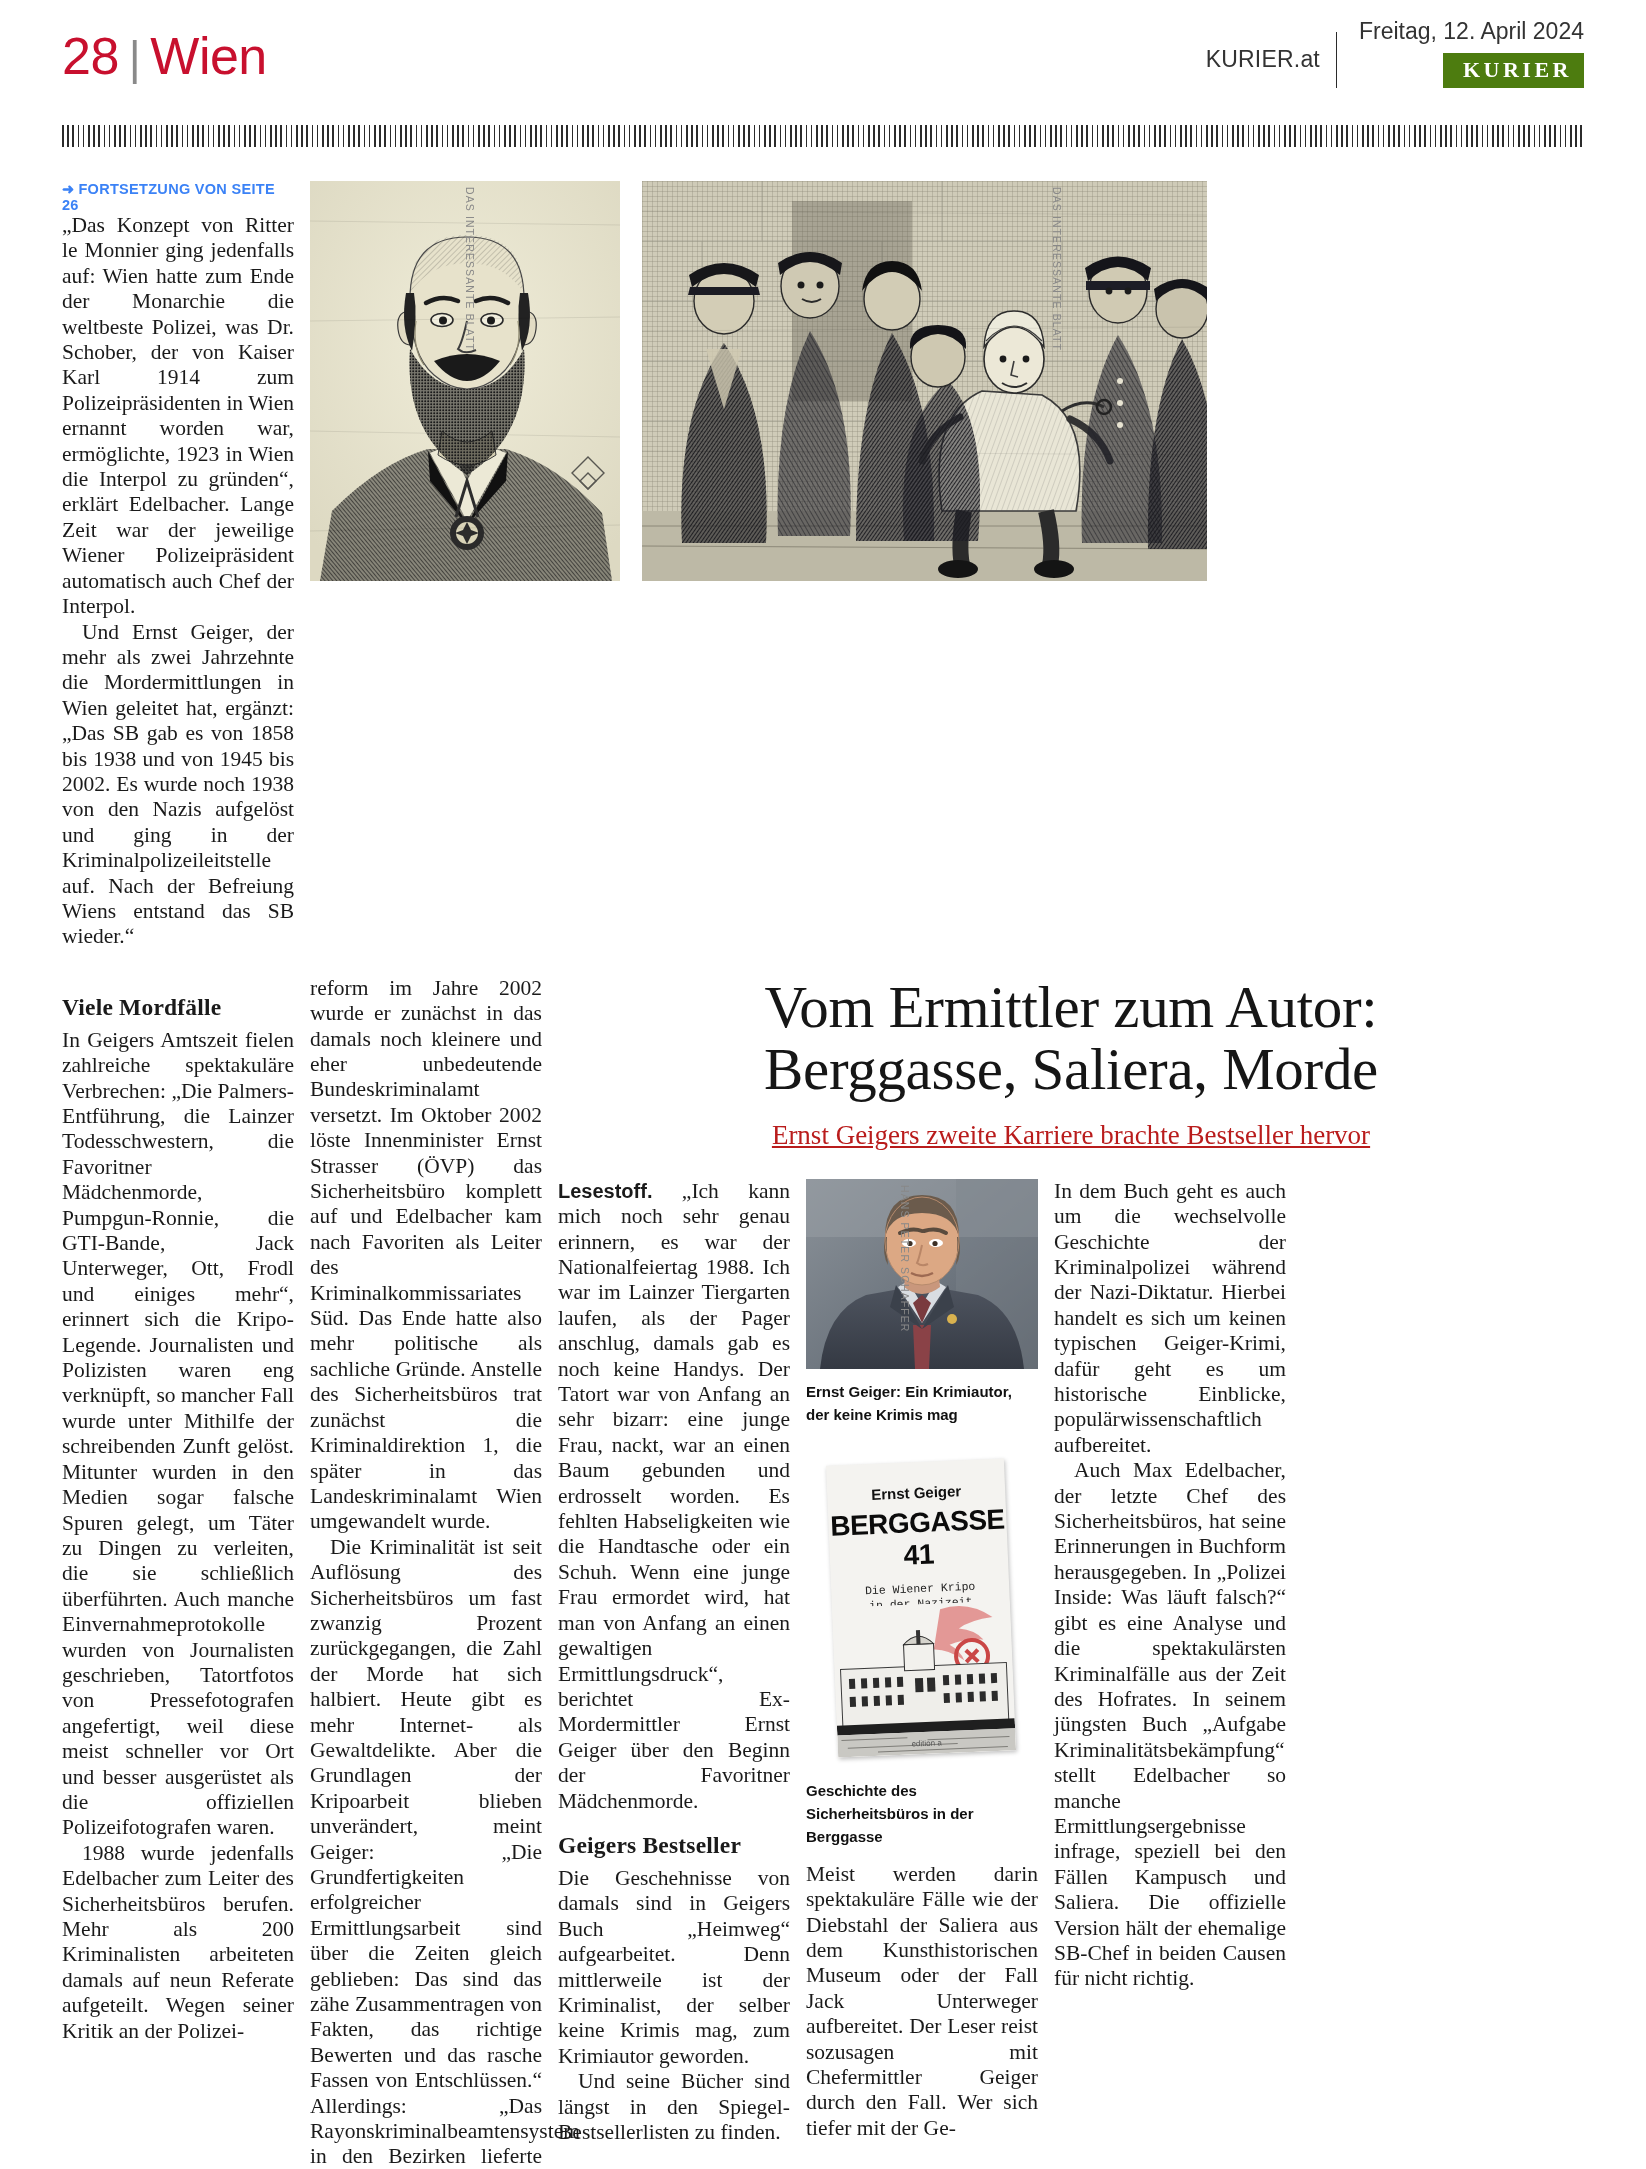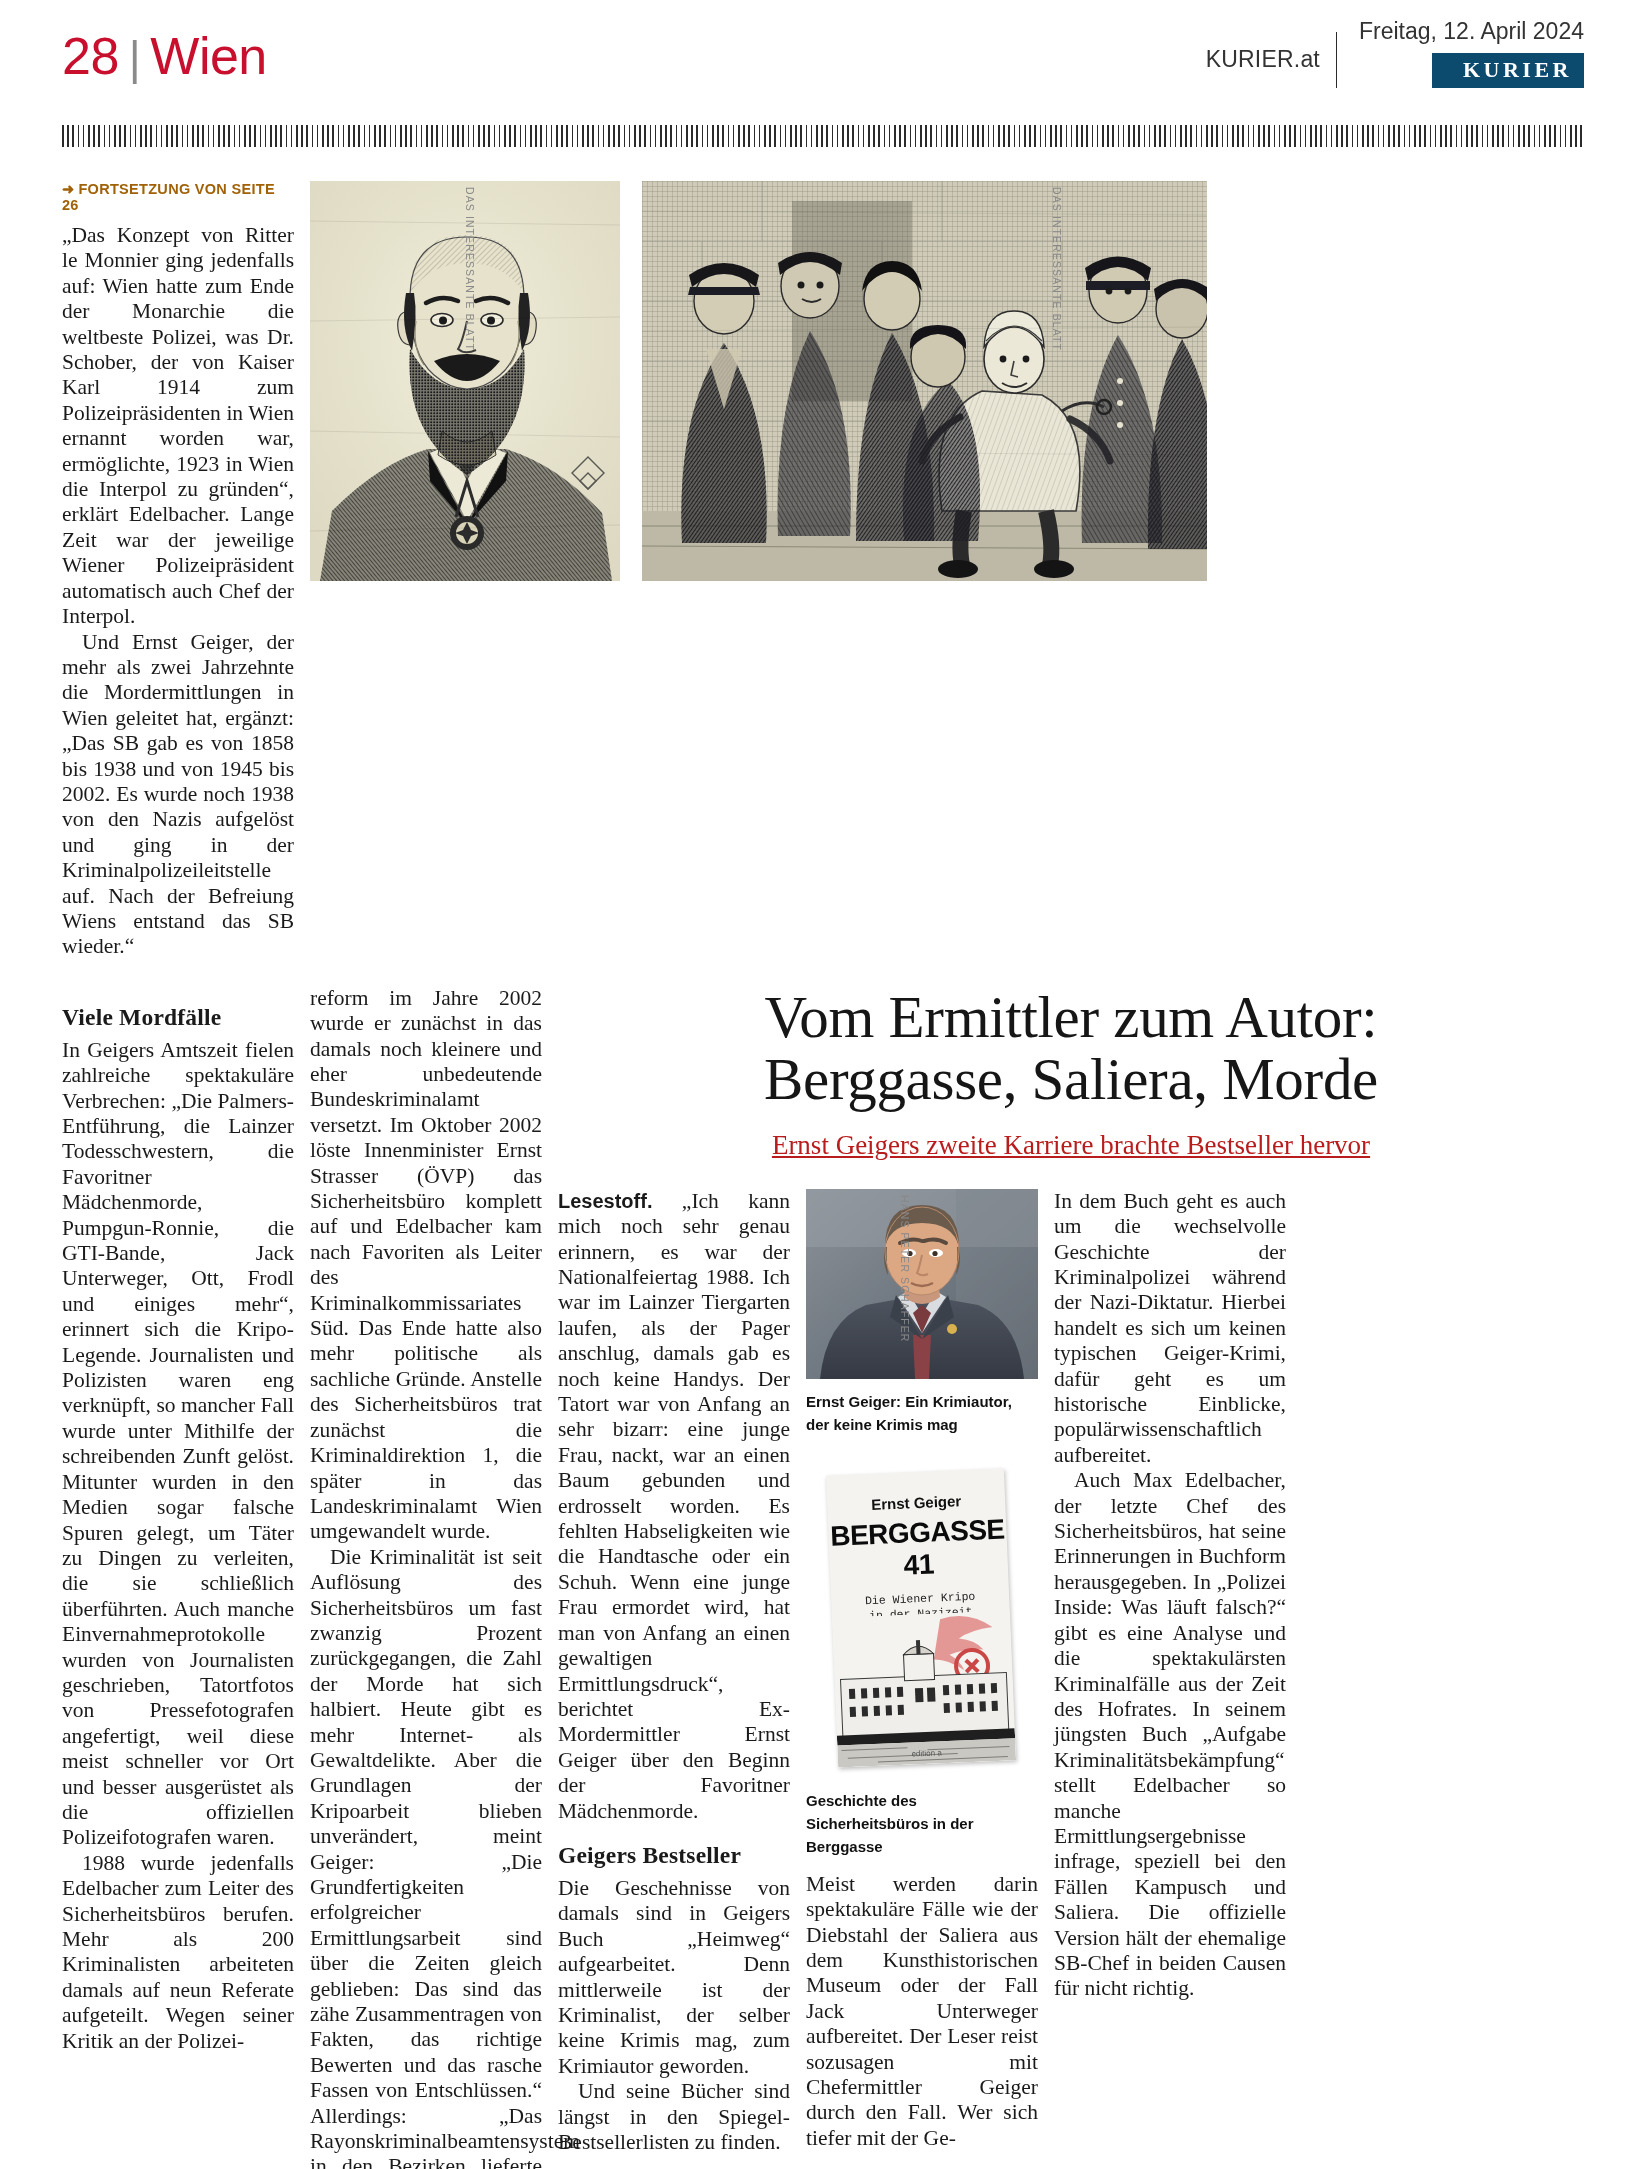--- a/index.html
+++ b/index.html
@@ -28,40 +28,40 @@
   .mh-right { margin-left:auto; display:flex; align-items:flex-end; padding-bottom:8px; }
   .kurierat {
     font-family:"Liberation Sans", sans-serif;
     font-size:23px; color:#333; letter-spacing:0.2px;
     padding-right:16px; border-right:1.6px solid #2b2b2b; height:56px;
     display:flex; align-items:center;
   }
   .dateblock { margin-left:22px; text-align:right; }
   .datetext { font-family:"Liberation Sans", sans-serif; font-size:23px; color:#333; line-height:1.1; }
   .kurierlogo {
-    margin-top:8px; background:#0c4a6e; color:#fff;
+    margin-top:8px; background:#4d7c0f; color:#fff;
     font-family:"Liberation Serif", serif; font-weight:bold;
-    font-size:22px; letter-spacing:3.5px; padding:4px 12px 5px 31px;
+    font-size:22px; letter-spacing:3.5px; padding:4px 12px 5px 20px;
     display:inline-block;
   }
 
   .rule-strip {
     height:22px; margin-top:10px;
     background-image:repeating-linear-gradient(to right,#2b2b2b 0px,#2b2b2b 1.6px,#ffffff 1.6px,#ffffff 5.2px);
   }
 
   
   .topzone { display:flex; margin-top:34px; }
   .col { width:232px; }
   .gut { width:16px; }
 
   .kicker {
     font-family:"Liberation Sans", sans-serif;
-    font-size:14.5px; font-weight:bold; color:#a16207;
-    letter-spacing:0.3px; margin-bottom:10px;
+    font-size:14.5px; font-weight:bold; color:#3b82f6;
+    letter-spacing:0.3px; margin-bottom:0;
   }
   .kicker .arrow { margin-right:4px; }
 
   p.body {
     font-size:21.5px; line-height:25.4px; text-align:justify;
     margin:0; hyphens:auto; -webkit-hyphens:auto;
     text-justify:inter-word;
   }
   p.body + p.body { text-indent:20px; }
   .subhead {

